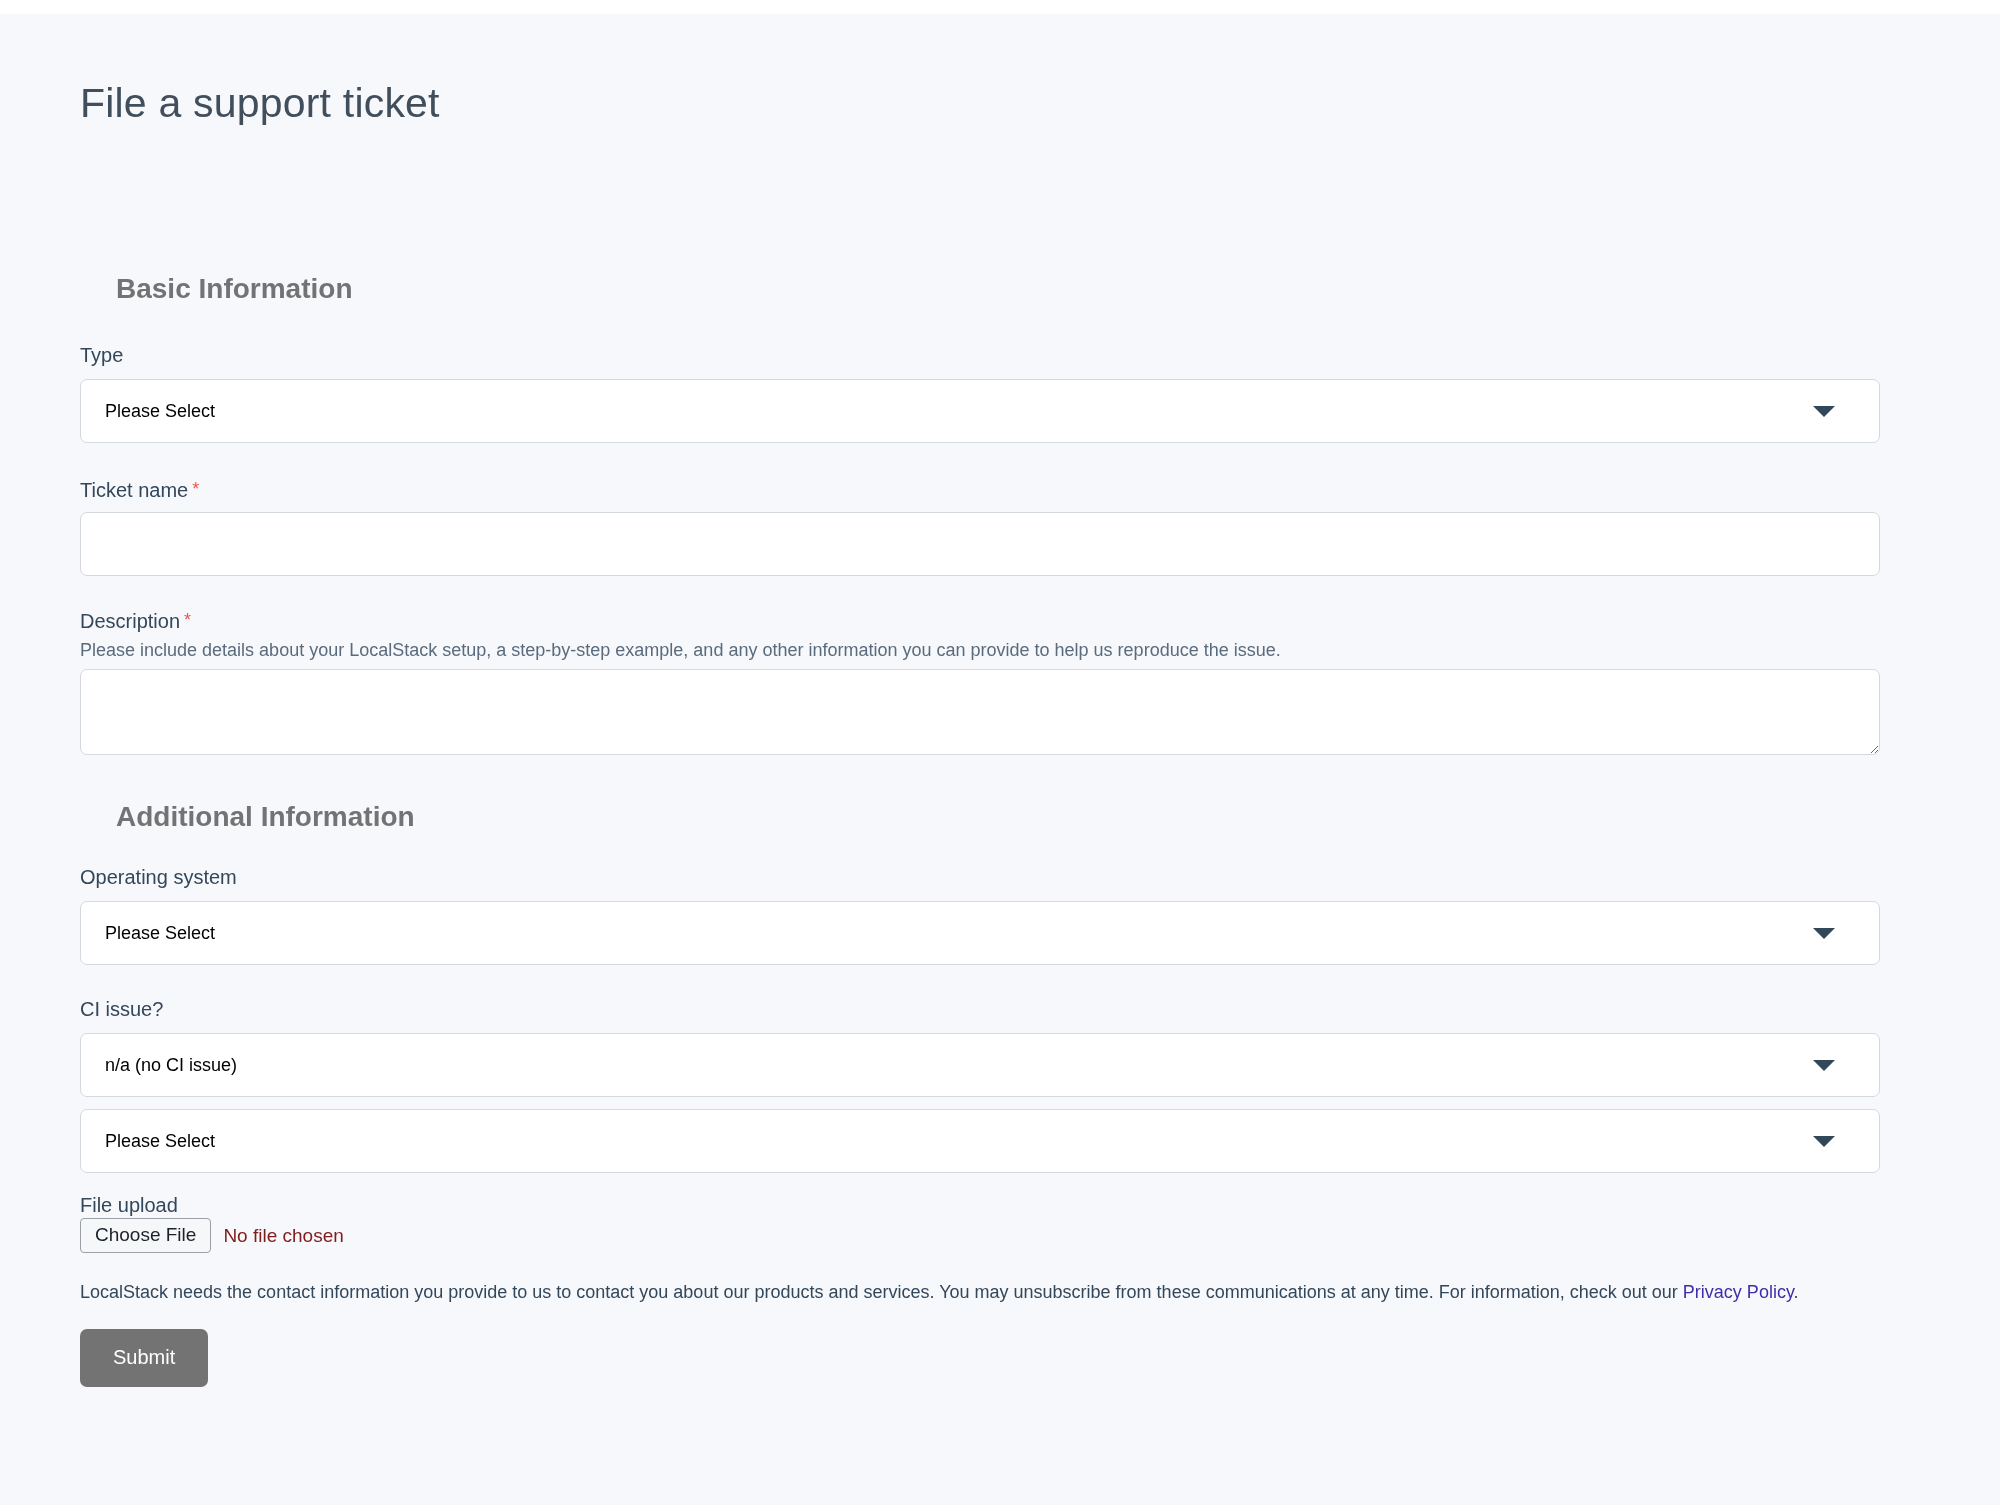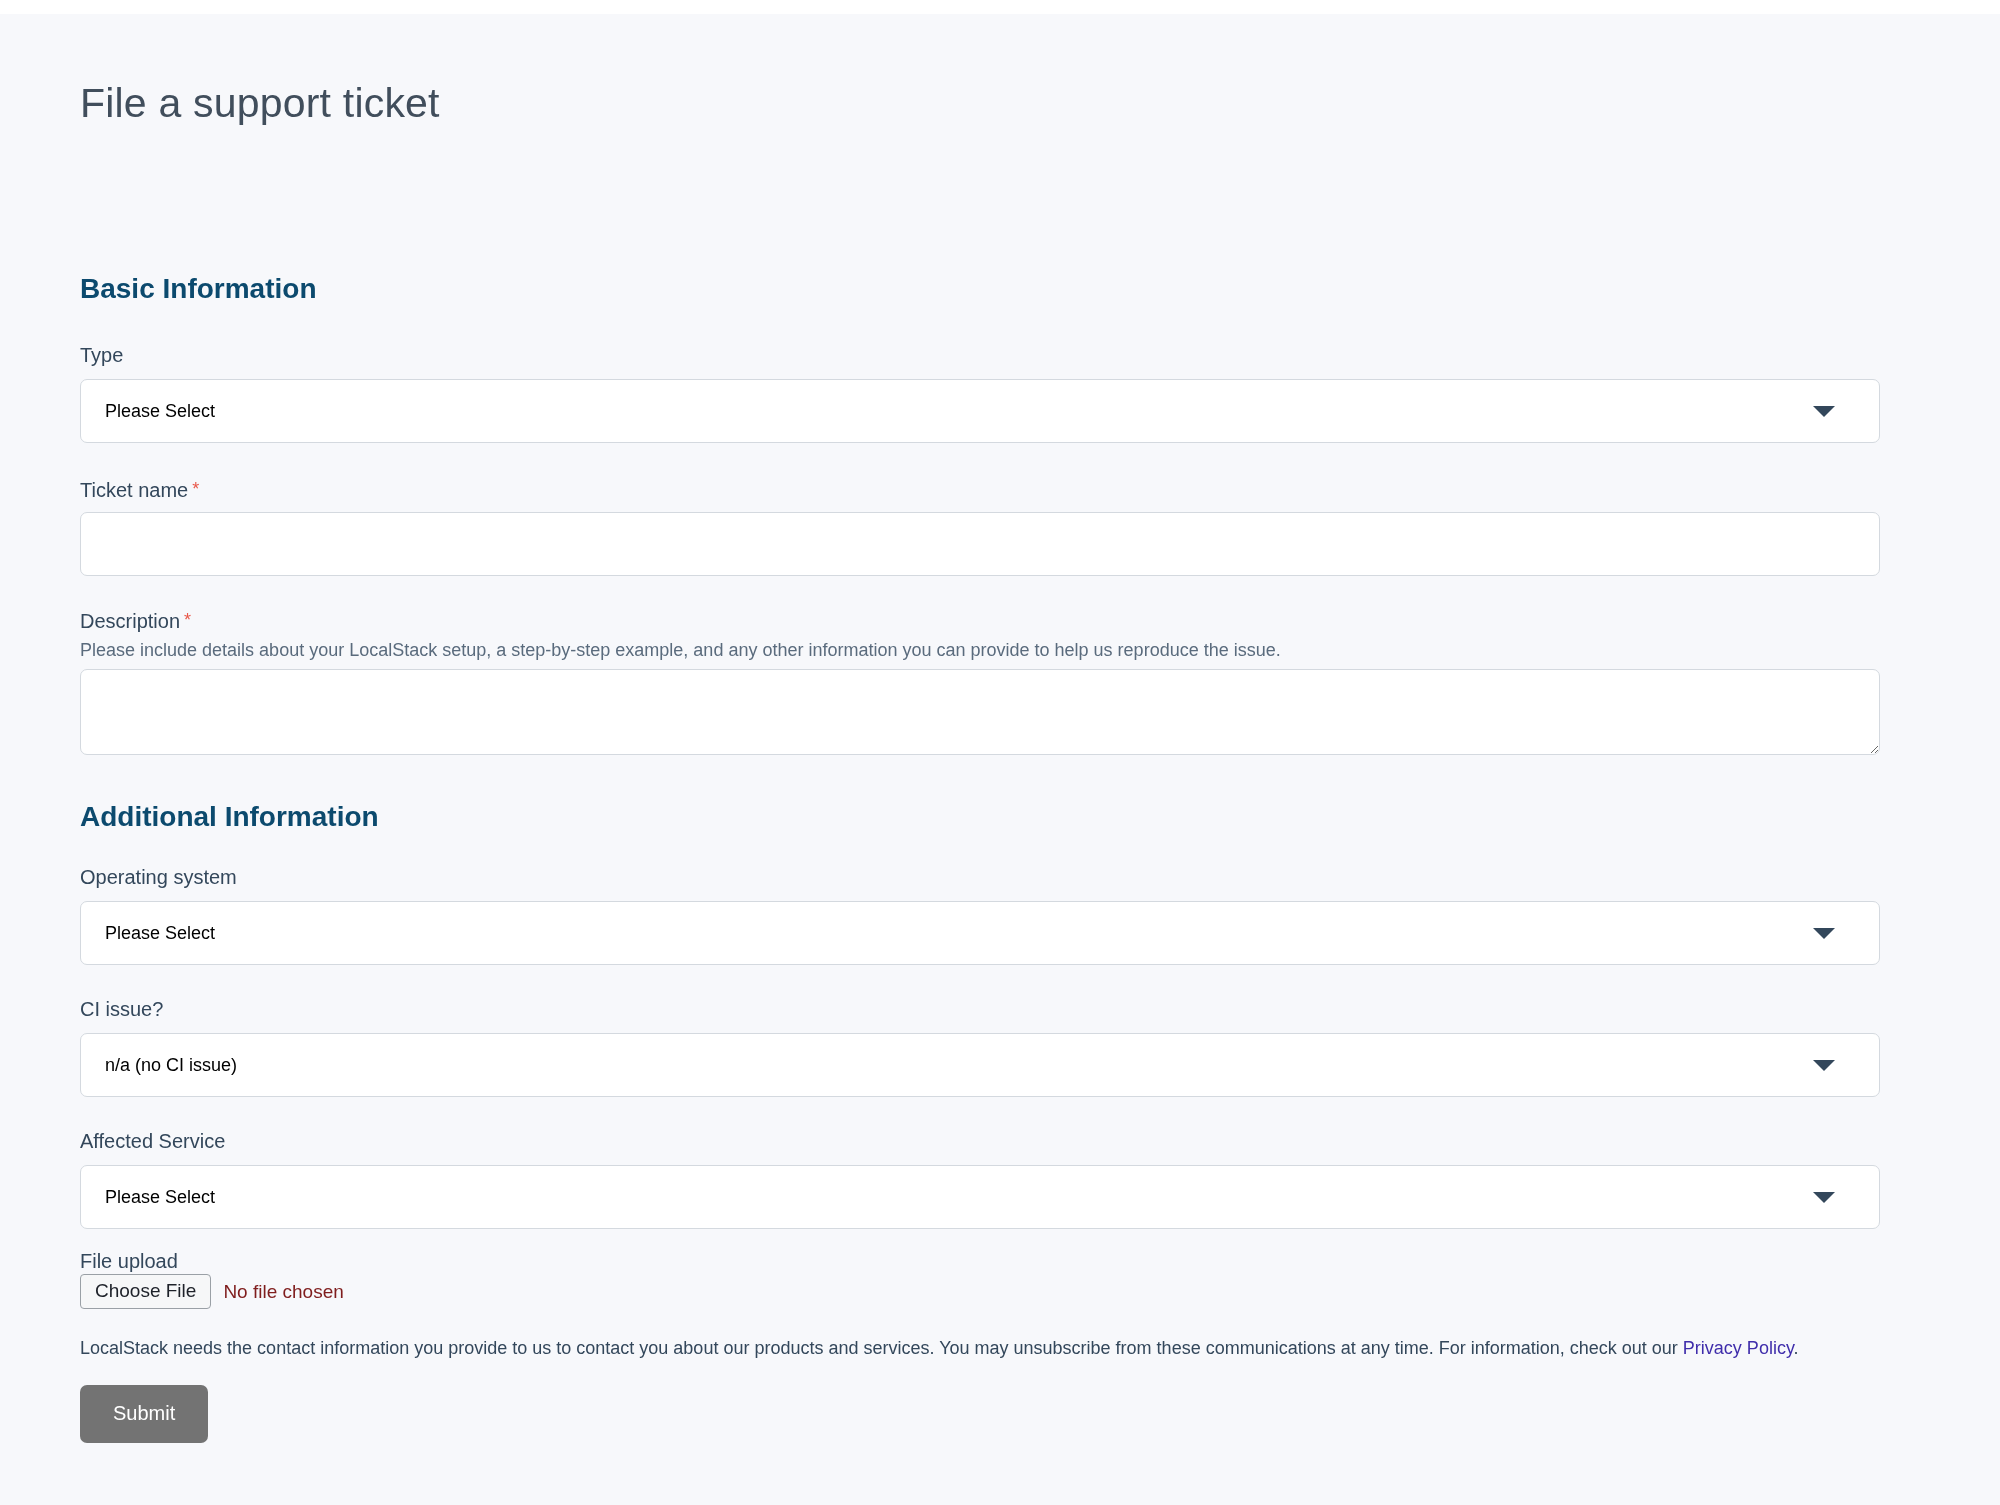--- a/index.html
+++ b/index.html
@@ -20,21 +20,22 @@
   }
   .page-title {
     font-size: 41px;
     font-weight: 400;
     color: #414e5c;
     letter-spacing: 0.2px;
   }
   .section-heading {
     font-size: 28px;
     font-weight: 700;
-    color: #0c4a6e;
+    color: #737373;
+    margin-left: 36px;
   }
   .section-heading.basic { margin-top: 146px; }
   .section-heading.additional { margin-top: 46px; }
   .field-label {
     font-size: 20px;
     color: #33475b;
     line-height: 24px;
   }
   .lbl-type { margin-top: 38px; }
   .lbl-ticket { margin-top: 34px; }
@@ -194,23 +195,20 @@
     </div>
 
     <div class="field-label lbl-ci">
       <span>CI issue?</span>
     </div>
     <div class="select-box">
       <span class="select-value">n/a (no CI issue)</span>
       <span class="caret"></span>
     </div>
 
-    <div class="field-label lbl-svc">
-      <span>Affected Service</span>
-    </div>
     <div class="select-box">
       <span class="select-value">Please Select</span>
       <span class="caret"></span>
     </div>
 
     <div class="field-label lbl-file">
       <span>File upload</span>
     </div>
     <div class="file-row">
       <button class="choose-file-btn">Choose File</button>

